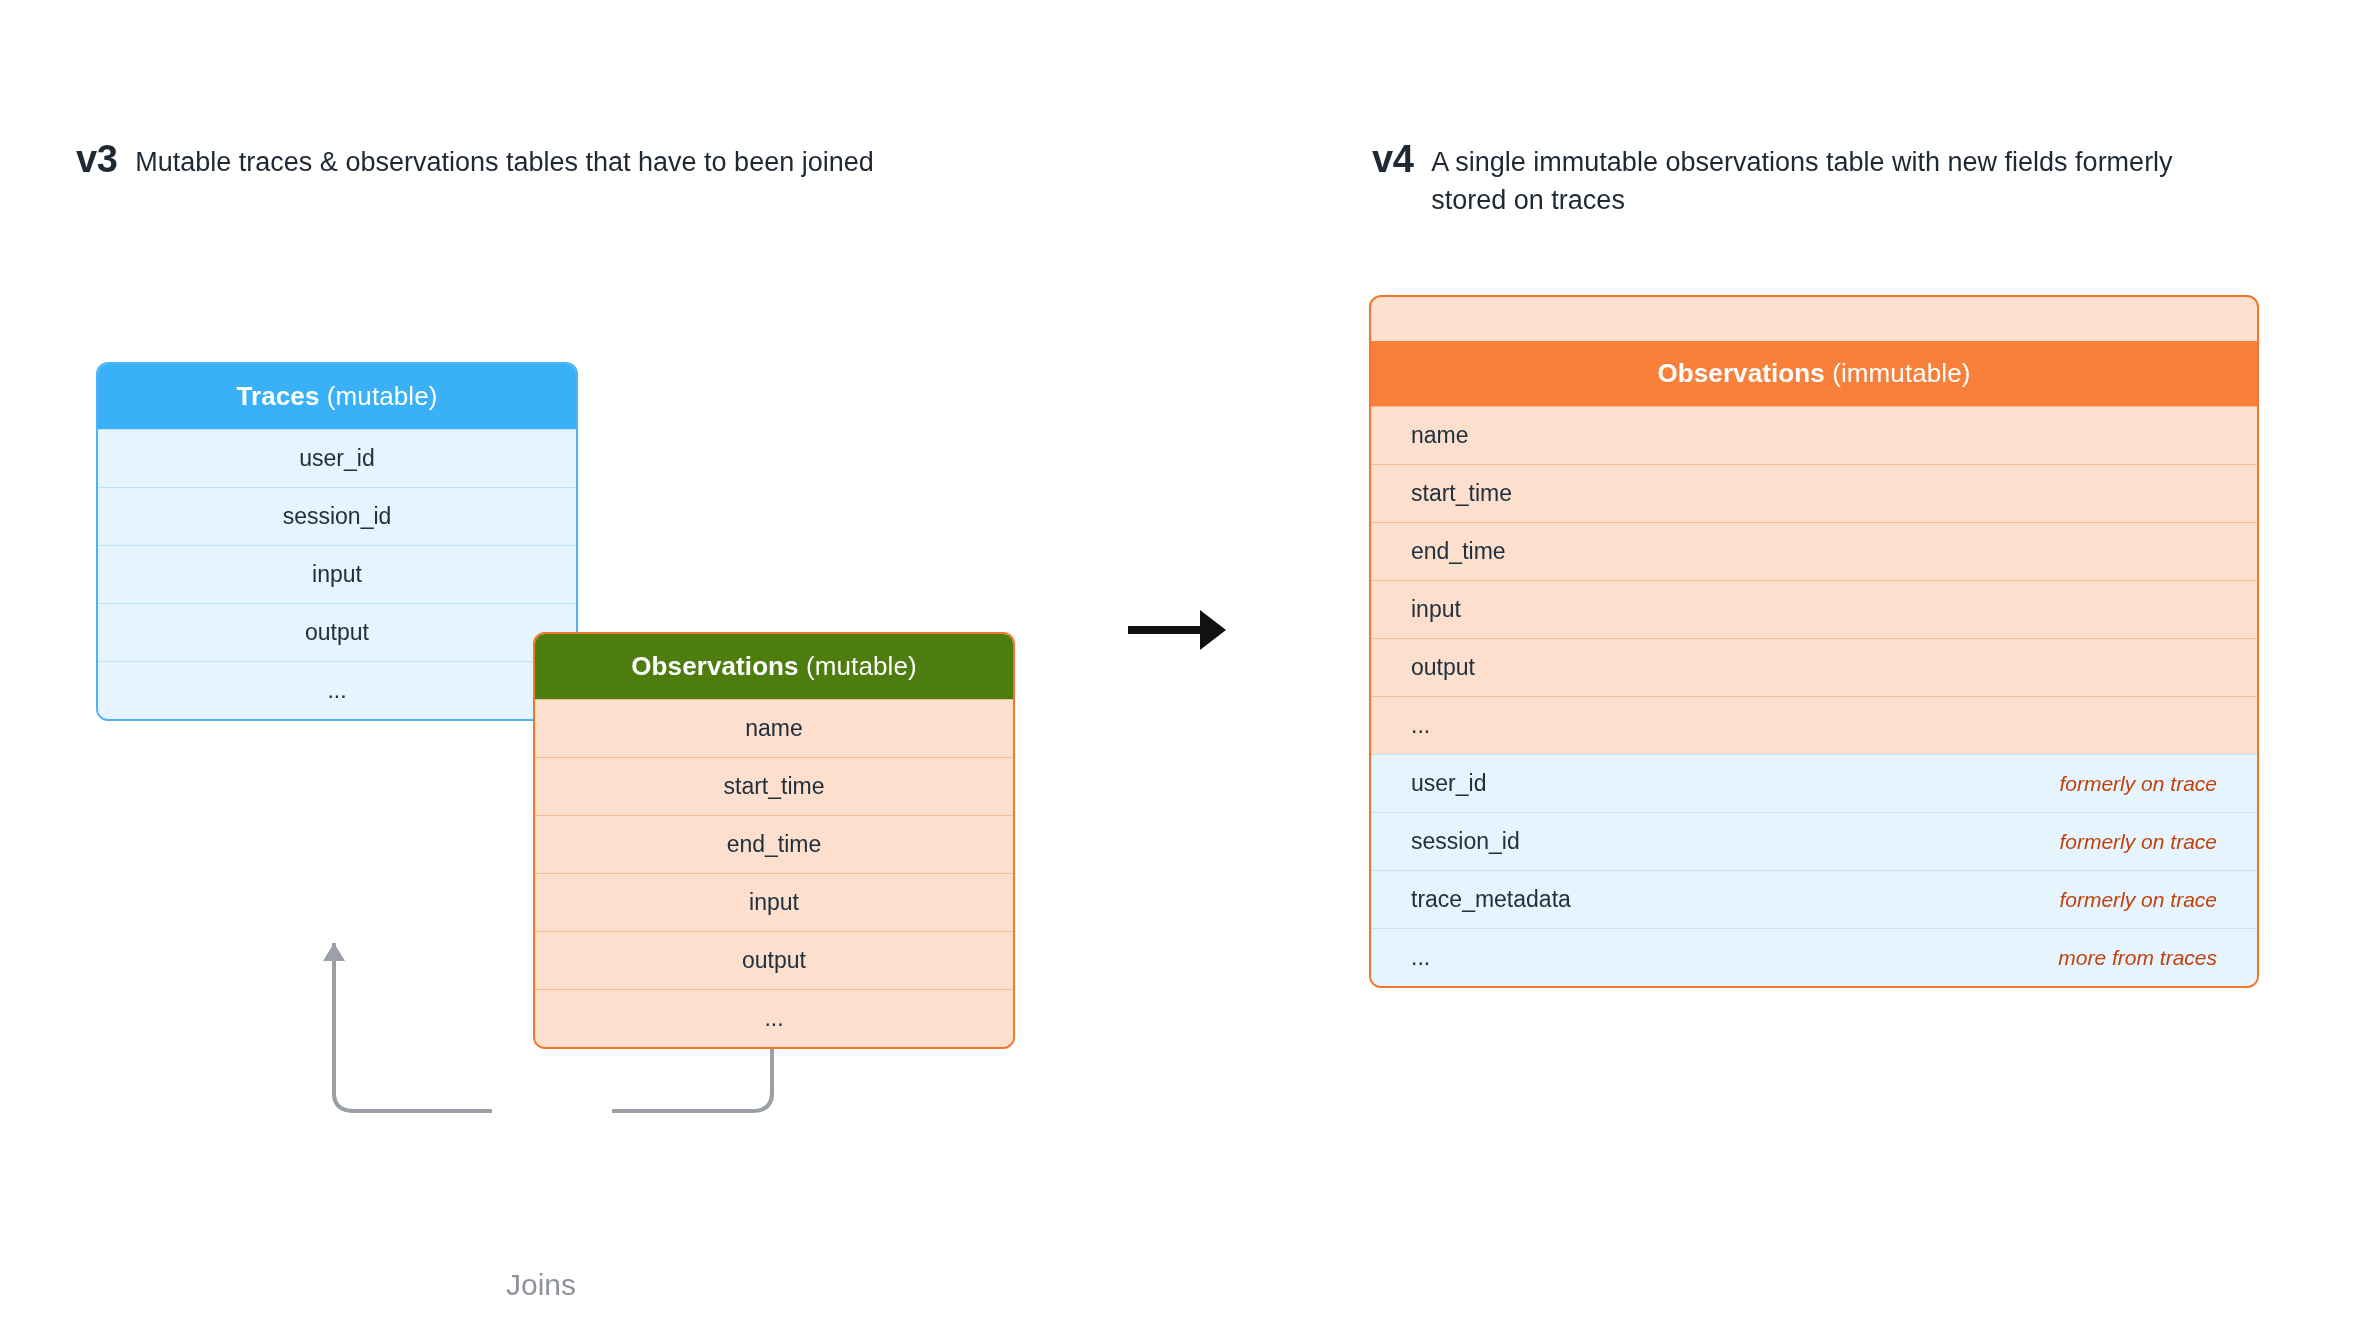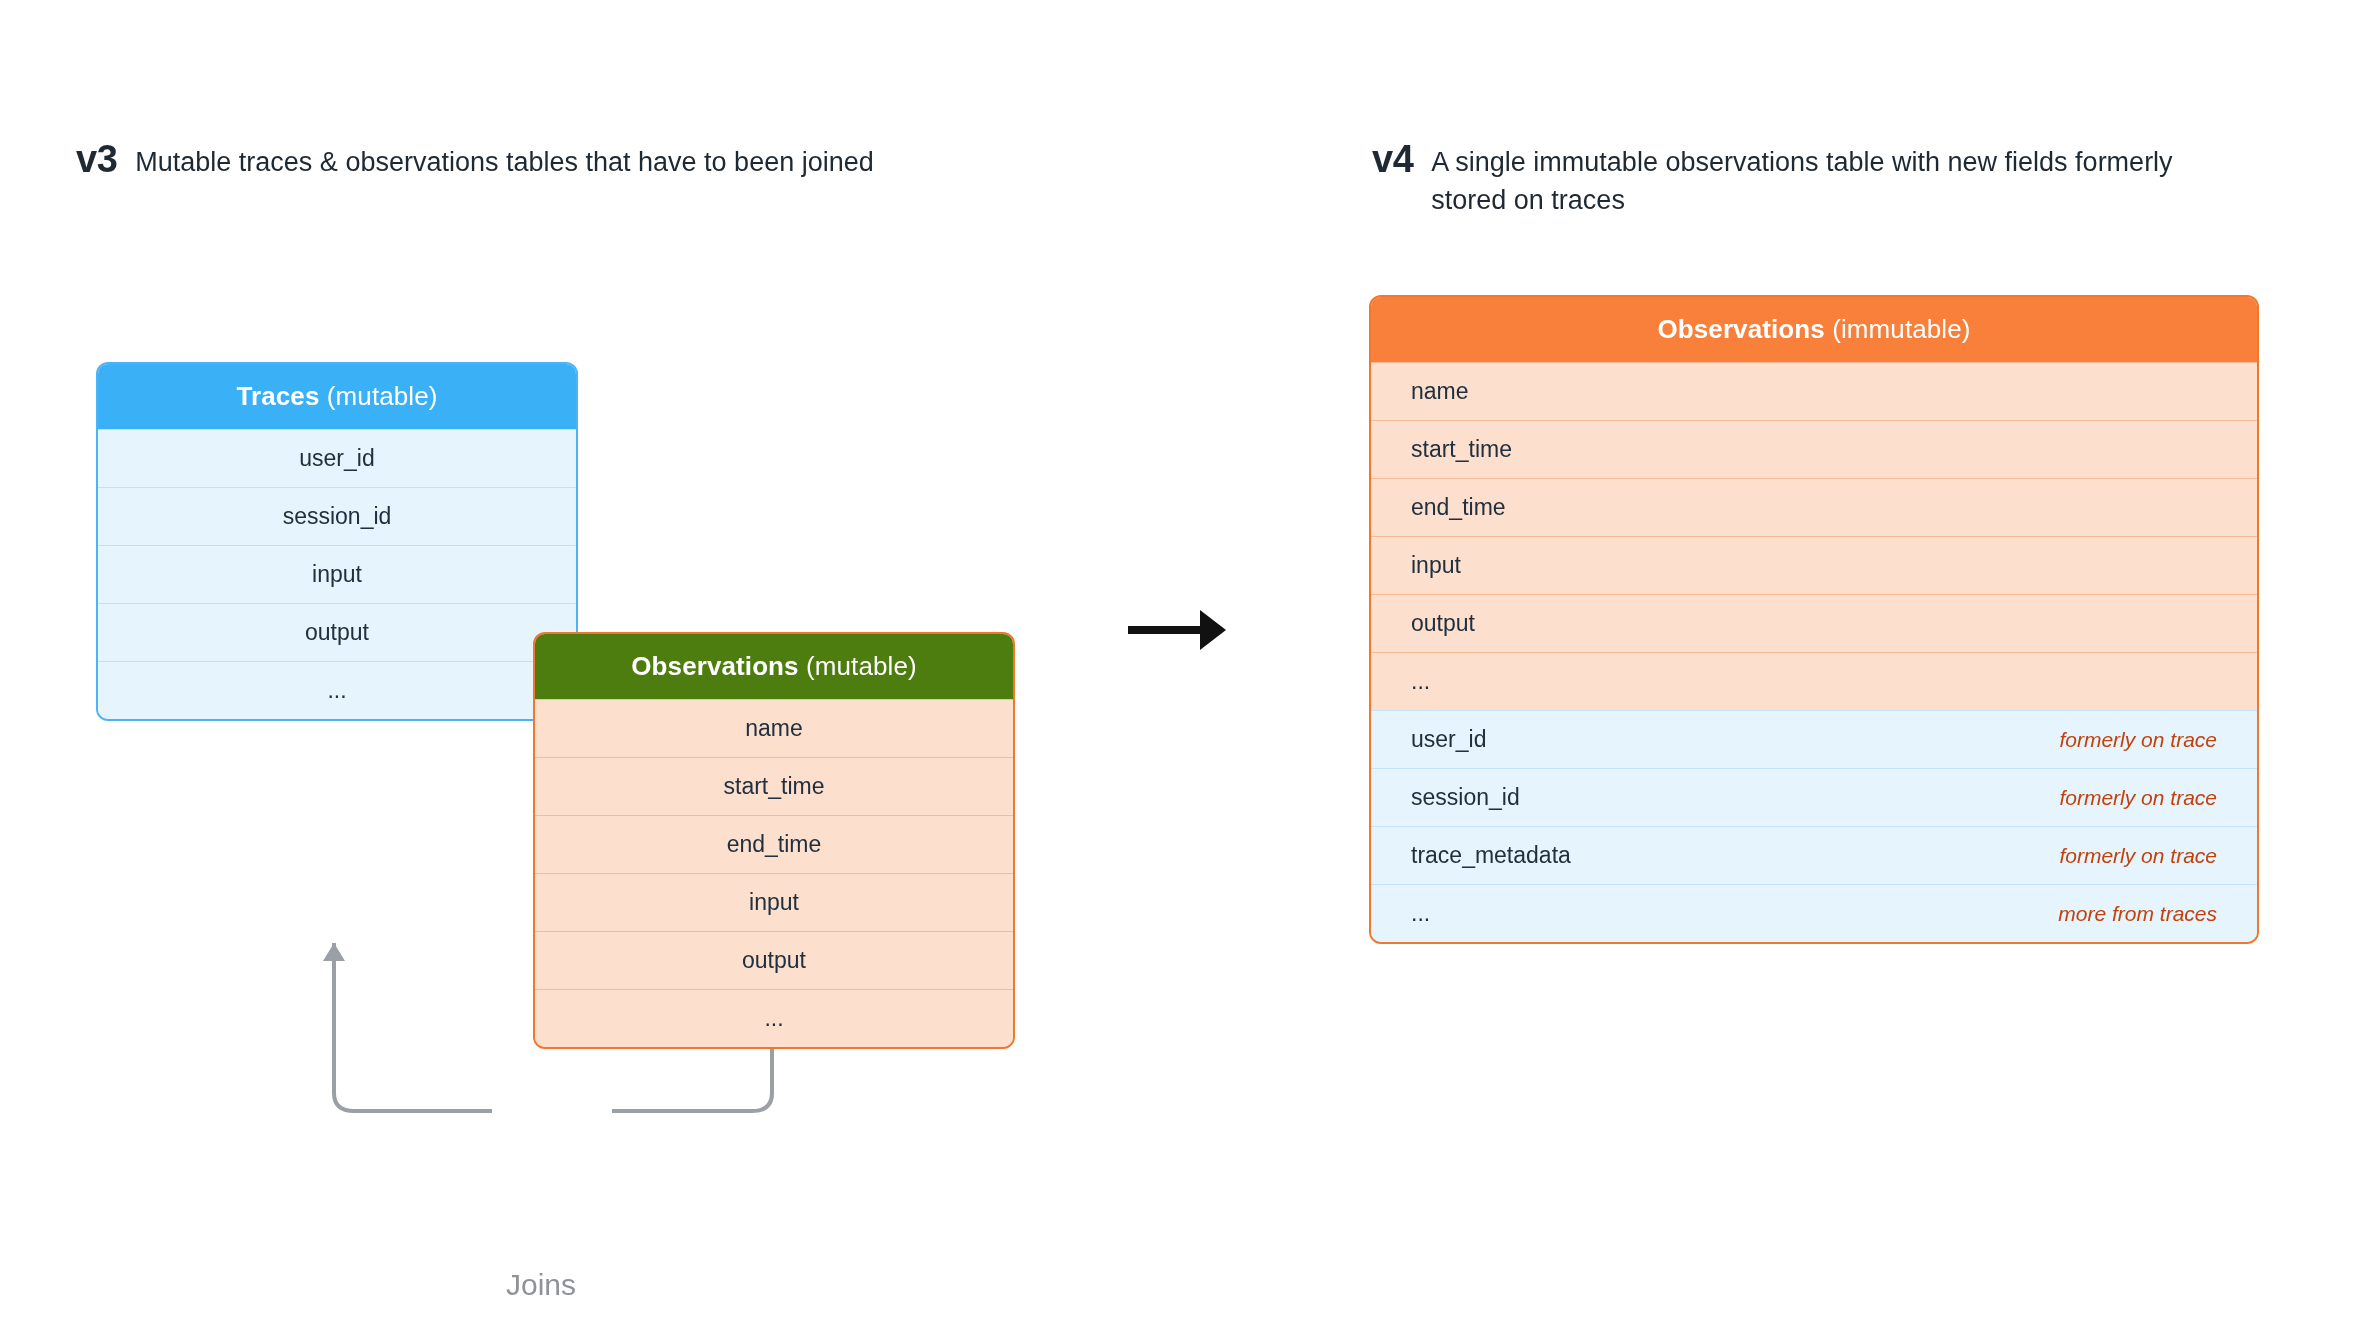--- a/index.html
+++ b/index.html
@@ -129,21 +129,21 @@
   #tbl-obs-v3 .tbl-row { border-top: 1px solid #f7bb95; background: #fddfcd; }
 
   
   #tbl-obs-v4 {
     left: 1369px;
     top: 295px;
     width: 890px;
     border: 2px solid #f2762b;
     background: #fde0cf;
   }
-  #tbl-obs-v4 .tbl-head { background: #f8803a; }
+  #tbl-obs-v4 .tbl-head { background: #f8803a; margin-top: 44px; }
   #tbl-obs-v4 .tbl-row { border-top: 1px solid #f7bb95; background: #fddfcd; }
   #tbl-obs-v4 .tbl-row.blue { background: #e6f4fd; border-top: 1px solid #c6e3f8; }
 
   
   #joins-wrap {
     position: absolute;
     left: 300px;
     top: 855px;
     width: 500px;
     height: 250px;

